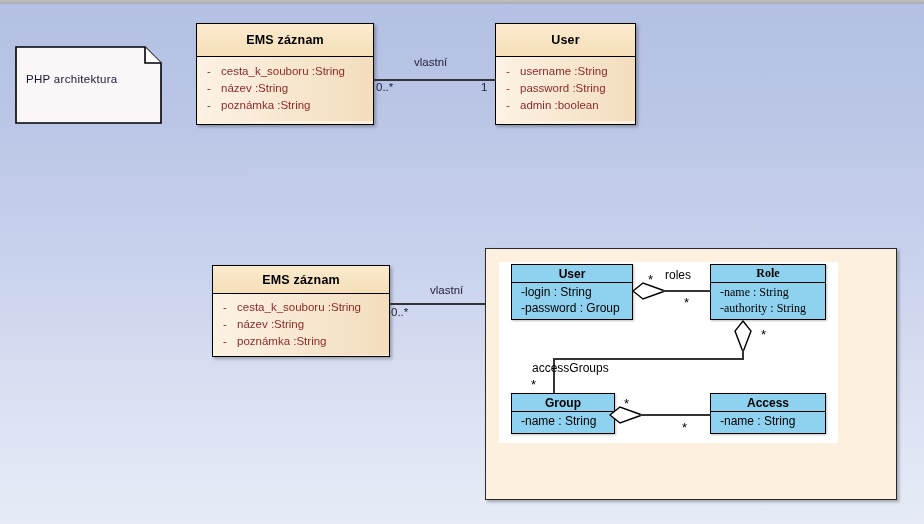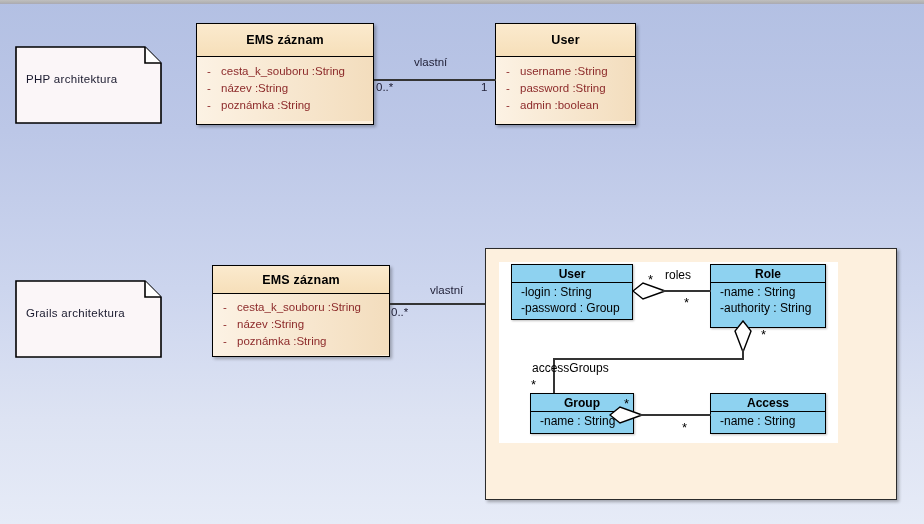--- a/index.html
+++ b/index.html
@@ -138,27 +138,20 @@
         <span class="nm">admin :boolean</span>
       </div>
     </div>
   </div>
 
   <div class="line h" style="left:374px;top:79px;width:122px;"></div>
   <div class="lbl edge" style="left:414px;top:56px;">vlastní</div>
   <div class="lbl mult" style="left:376px;top:81px;">0..*</div>
   <div class="lbl mult" style="left:481px;top:81px;">1</div>
 
-  <div class="note" style="left:15px;top:280px;width:145px;height:76px;">
-    <svg width="148" height="79" viewBox="0 0 148 79">
-      <path d="M1,1 L130,1 L146,17 L146,77 L1,77 Z" fill="#fbf6f8" stroke="#000" stroke-width="1.6"></path>
-      <path d="M130,1 L130,17 L146,17" fill="#ffffff" stroke="#000" stroke-width="1.6"></path>
-    </svg>
-    <span class="txt" style="left:11px;top:27px;">Grails architektura</span>
-  </div>
 
   <div class="cls tan" style="left:212px;top:265px;width:178px;height:92px;">
     <div class="hdr" style="height:28px;">EMS záznam</div>
     <div class="body" style="padding:5px 0 5px 0;">
       <div class="attr">
         <span class="vis">-</span>
         <span class="nm">cesta_k_souboru :String</span>
       </div>
       <div class="attr">
         <span class="vis">-</span>
@@ -180,29 +173,29 @@
   <div class="pkg-inner" style="left:499px;top:262px;width:339px;height:181px;"></div>
 
   <div class="cls blue" style="left:511px;top:264px;width:122px;height:56px;">
     <div class="hdr">User</div>
     <div class="body">
       <div class="attr">-login : String</div>
       <div class="attr">-password : Group</div>
     </div>
   </div>
 
-  <div class="cls blue" style="left:710px;top:264px;width:116px;height:64px;">
+  <div class="cls blue" style="left:710px;top:264px;width:116px;height:56px;font-family:Liberation Serif, serif;">
     <div class="hdr">Role</div>
     <div class="body">
       <div class="attr">-name : String</div>
       <div class="attr">-authority : String</div>
     </div>
   </div>
 
-  <div class="cls blue" style="left:530px;top:393px;width:104px;height:41px;">
+  <div class="cls blue" style="left:511px;top:393px;width:104px;height:41px;">
     <div class="hdr">Group</div>
     <div class="body">
       <div class="attr">-name : String</div>
     </div>
   </div>
 
   <div class="cls blue" style="left:710px;top:393px;width:116px;height:41px;">
     <div class="hdr">Access</div>
     <div class="body">
       <div class="attr">-name : String</div>

